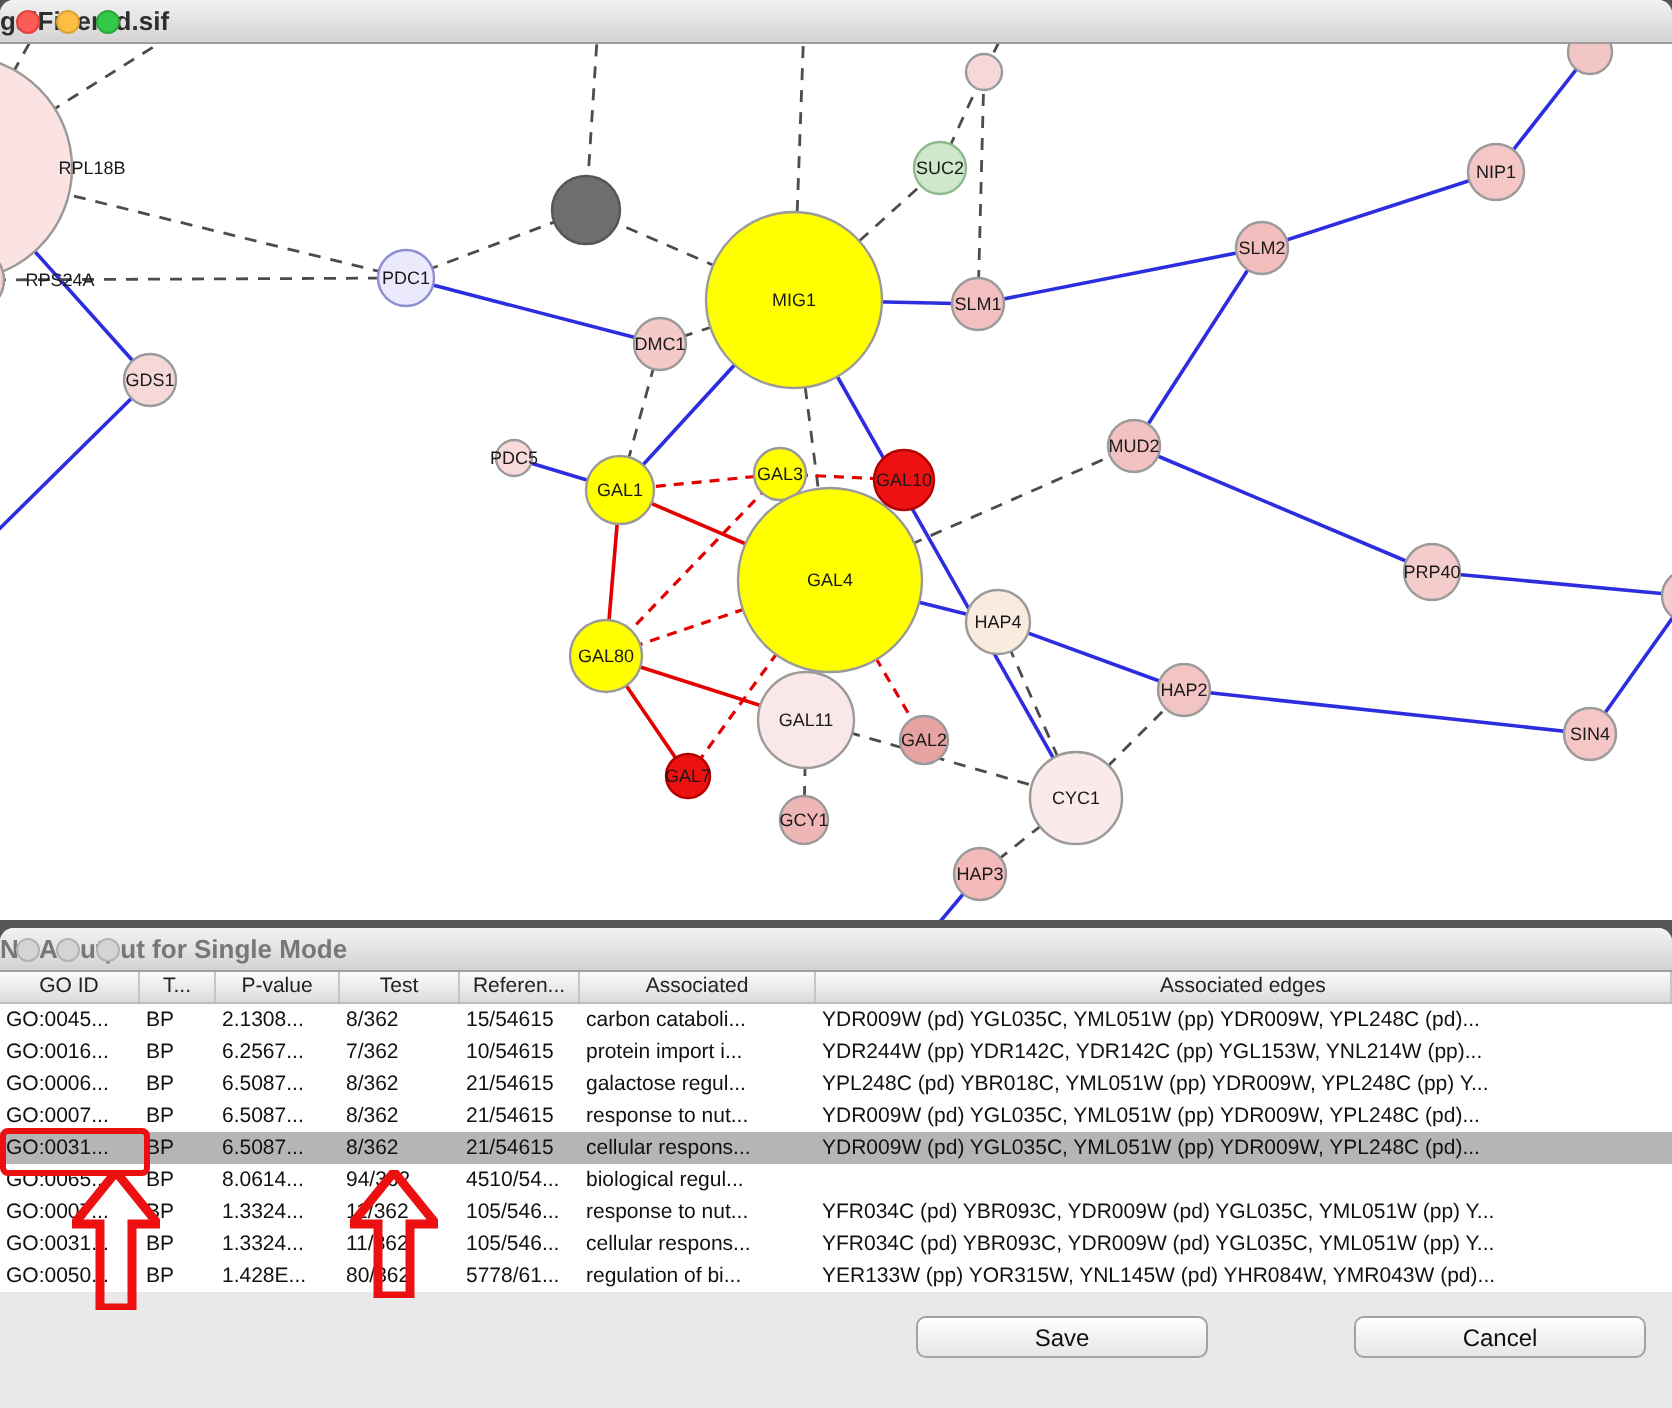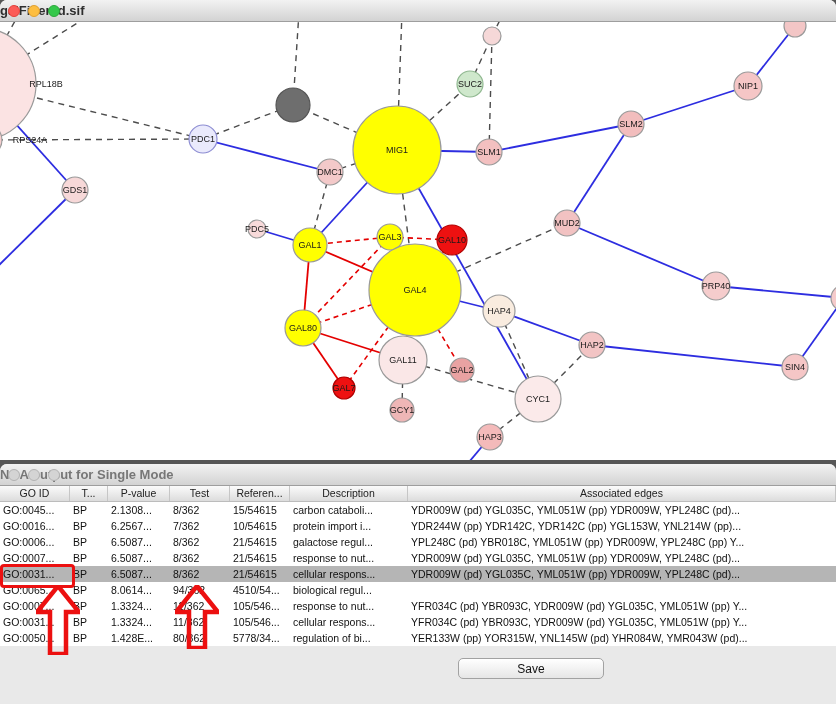--- a/index.html
+++ b/index.html
@@ -182,21 +182,21 @@
       <div class="title">NOA output for Single Mode</div>
     </div>
 
     <div class="table">
       <div class="thead" id="thead">
           <div class="th" style="width: 70px;">GO ID</div>
           <div class="th" style="width: 38px;">T...</div>
           <div class="th" style="width: 62px;">P-value</div>
           <div class="th" style="width: 60px;">Test</div>
           <div class="th" style="width: 60px;">Referen...</div>
-          <div class="th" style="width: 118px;">Description</div>
+          <div class="th" style="width: 118px;">Associated</div>
           <div class="th" style="width: 428px;">Associated edges</div>
         </div>
       <div id="tbody">
           <div class="tr">
             <div class="td" style="width: 70px;">GO:0045...</div>
             <div class="td" style="width: 38px;">BP</div>
             <div class="td" style="width: 62px;">2.1308...</div>
             <div class="td" style="width: 60px;">8/362</div>
             <div class="td" style="width: 60px;">15/54615</div>
             <div class="td" style="width: 118px;">carbon cataboli...</div>
@@ -262,28 +262,29 @@
             <div class="td" style="width: 60px;">11/362</div>
             <div class="td" style="width: 60px;">105/546...</div>
             <div class="td" style="width: 118px;">cellular respons...</div>
             <div class="td" style="width: 428px;">YFR034C (pd) YBR093C, YDR009W (pd) YGL035C, YML051W (pp) Y...</div>
           </div>
           <div class="tr">
             <div class="td" style="width: 70px;">GO:0050...</div>
             <div class="td" style="width: 38px;">BP</div>
             <div class="td" style="width: 62px;">1.428E...</div>
             <div class="td" style="width: 60px;">80/362</div>
-            <div class="td" style="width: 60px;">5778/34...</div>
+            <div class="td" style="width: 60px;">5778/61...</div>
             <div class="td" style="width: 118px;">regulation of bi...</div>
             <div class="td" style="width: 428px;">YER133W (pp) YOR315W, YNL145W (pd) YHR084W, YMR043W (pd)...</div>
           </div>
         </div>
     </div>
 
     <div class="btn" id="save-btn">Save</div>
+    <div class="btn" id="cancel-btn">Cancel</div>
 
     <div class="ann" id="ann-rect"></div>
     <div class="ann" style="left:36px;top:121px;">
       <svg width="44" height="70" viewBox="0 0 44 70">
         <polygon points="22,1 43,27 30,27 30,69 14,69 14,27 1,27" fill="none" stroke="#ec1010" stroke-width="4.5" stroke-linejoin="miter"></polygon>
       </svg>
     </div>
     <div class="ann" style="left:175px;top:121px;">
       <svg width="44" height="64" viewBox="0 0 44 64">
         <polygon points="22,1 43,27 30,27 30,63 14,63 14,27 1,27" fill="none" stroke="#ec1010" stroke-width="4.5" stroke-linejoin="miter"></polygon>

